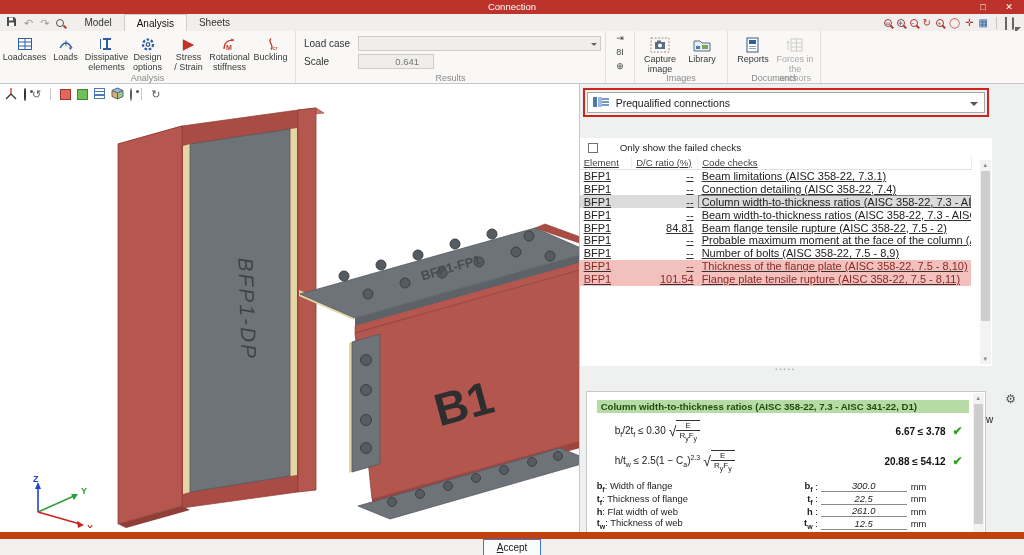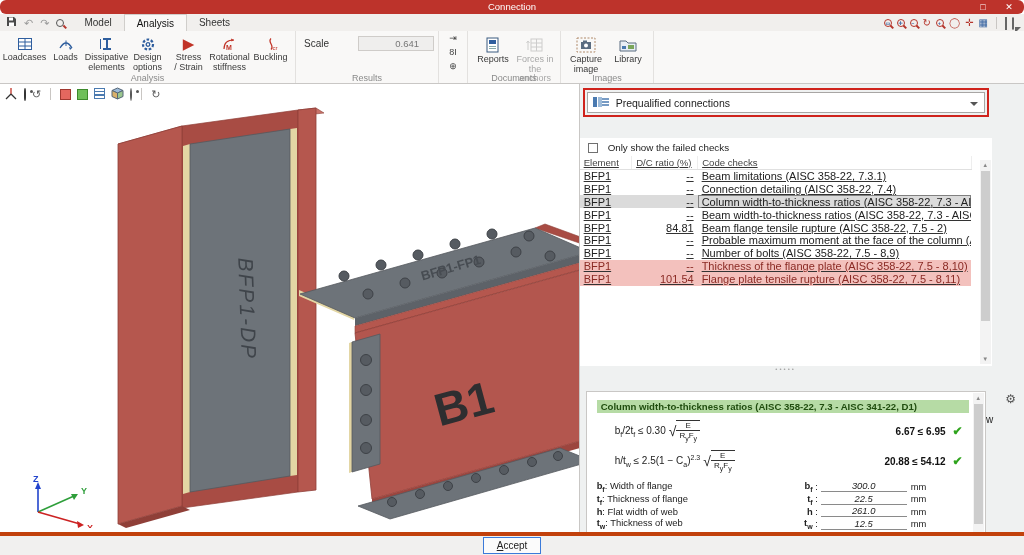--- a/index.html
+++ b/index.html
@@ -1,20 +1,20 @@
 <!DOCTYPE html>
 <html><head>
 <meta charset="utf-8">
 <style>
   * { margin:0; padding:0; box-sizing:border-box; }
   html,body { width:1024px; height:555px; overflow:hidden; }
   body { font-family:"Liberation Sans", sans-serif; font-size:10px; color:#333; background:#fff; position:relative; }
 
   
-  .titlebar { position:absolute; left:0; top:0; width:1024px; height:14px; background:#bd332b; color:#fff;border-radius:6px; }
+  .titlebar { position:absolute; left:0; top:0; width:1024px; height:14px; background:#bd332b; color:#fff; }
   .titlebar .title { position:absolute; left:0; right:0; top:1px; text-align:center; font-size:9.5px; }
   .win-controls { position:absolute; right:2px; top:0; height:14px; display:flex; align-items:center; gap:0; }
   .win-btn { width:26px; height:14px; text-align:center; font-size:9px; line-height:14px; color:#fff; cursor:default; }
 
   
   .tabrow { position:absolute; left:0; top:14px; width:1024px; height:17px; background:#f1efed; display:flex; align-items:flex-end; }
   .qat { display:flex; align-items:center; gap:7px; padding:0 8px 2px 6px; }
   .qat .qicon { font-size:11px; color:#555; line-height:12px; }
   .qat .dis { color:#9a9a9a; }
   .tabs { display:flex; height:17px; }
@@ -66,21 +66,21 @@
   .error-badge { position:absolute; left:585px; top:392px; width:25px; height:25px; border-radius:50%; background:#d6201c; color:#fff; font-weight:bold; font-size:13px; text-align:center; line-height:25px; }
 
   
   .rightpanel { position:relative; width:471px; height:448px; background:#eff1f1; border-left:1px solid #c9c7c5; }
   .conn-select-wrap { position:absolute; left:3px; top:4px; width:406px; height:29px; border:2px solid #cf231c; padding:2px; }
   .conn-select { width:100%; height:100%; background:#fff; border:1px solid #a8a6a4; display:flex; align-items:center; padding:0 6px 0 4px; gap:6px; }
   .conn-select .clabel { font-size:10.5px; color:#222; }
   .conn-select .caret { margin-left:auto; border:4px solid transparent; border-top-color:#555; margin-top:7px; }
   .checks-bar { position:absolute; left:0; top:40px; width:412px; height:14px; background:#e6e8e8; font-size:10px; font-weight:bold; color:#333; padding:1px 0 0 5px; }
   .checks-box { position:absolute; left:0; top:54px; width:412px; height:228px; background:#fff; }
-  .cb-row { display:flex; align-items:center; gap:10px; padding:4px 0 3px 8px; }
+  .cb-row { display:flex; align-items:center; gap:22px; padding:4px 0 3px 8px; }
   .cb { width:10px; height:10px; border:1px solid #707070; background:#fff; }
   .cb-label { font-size:9.8px; color:#222; }
   table.checks { border-collapse:collapse; margin-left:0; width:392px; table-layout:fixed;text-decoration:underline; }
   table.checks th { font-size:9.6px; font-weight:normal; color:#444; text-align:left; border-bottom:1px solid #e0e0e0; border-right:1px solid #eee; padding:1px 4px; height:13px; }
   table.checks td { font-size:11px; color:#222; padding:0 4px; height:12.9px; white-space:nowrap; overflow:hidden; }
   td.rat { text-align:right; }
   tr.selected td { background:#dbdbdb; }
   tr.selected td.chk { box-shadow:inset 0 0 0 1px #808080; }
   tr.failed td { background:#f3c1bd; color:#8a2a24; }
   .vscroll { position:absolute; right:1px; width:11px; background:#f3f3f3; }
@@ -111,21 +111,21 @@
   .vright .unit { width:34px; padding-left:4px; }
 
   .fr { display:inline-block; text-align:center; vertical-align:middle; font-size:8px; line-height:1.15; }
   .fr .nu { display:block; border-bottom:1px solid #333; padding:0 3px; }
   .fr .de { display:block; padding:0 3px; }
   .fr.rad { border-top:1px solid #333; }
   .rt { font-size:14px; vertical-align:middle; margin-left:3px; }
   sub { font-size:7px; } sup { font-size:7px; }
 
   
-  .bottombar { position:absolute; left:0; top:532px; width:1024px; height:23px; background:#f1f0ef; border-top:4px solid #c2410c; display:flex; align-items:center; justify-content:center; }
+  .bottombar { position:absolute; left:0; top:532px; width:1024px; height:23px; background:#f1f0ef; border-top:7px solid #c2410c; display:flex; align-items:center; justify-content:center; }
   .accept-btn { min-width:58px; height:17px; background:#fbfbfb; border:1px solid #3b7ad9; font-size:10px; color:#222; display:flex; align-items:center; justify-content:center; cursor:default; }
   .accept-btn span { display:block; }
   .accept-btn span::first-letter { text-decoration:underline; }
 </style>
 </head>
 <body>
 
 <div class="titlebar">
   <div class="title">Connection</div>
   <div class="win-controls">
@@ -232,31 +232,63 @@
           </svg>
         </span>
       <span class="rlbl">Buckling</span>
     </div>
     <div class="glabel">Analysis</div>
   </div>
 
   <div class="rgroup" style="padding-left:8px;">
     <div class="results-grid">
       <div class="rrow">
+        <span class="flabel">Load case</span>
+        <div class="ddl dis" style="width:243px">
+            <span></span>
+            <span class="caret"></span>
+          </div>
+      </div>
+      <div class="rrow">
         <span class="flabel">Scale</span>
         <div class="txt" style="width:76px">0.641</div>
       </div>
     </div>
     <div class="glabel">Results</div>
   </div>
 
   <div class="mini-toggles">
     <span class="mtg">⇥</span>
     <span class="mtg">8I</span>
     <span class="mtg">⊕</span>
+  </div>
+
+  <div class="rgroup">
+    <div class="bigbtn">
+      <span class="bic">
+          <svg width="20" height="16">
+            <rect x="1" y="1" width="18" height="14" fill="none" stroke="#b08a6a" stroke-dasharray="2 1.5"></rect>
+            <rect x="5" y="5" width="10" height="7" fill="#5a6c80"></rect>
+            <circle cx="10" cy="8.5" r="2" fill="#fff"></circle>
+            <rect x="7" y="3.5" width="4" height="2" fill="#5a6c80"></rect>
+          </svg>
+        </span>
+      <span class="rlbl">Capture image</span>
+    </div>
+    <div class="bigbtn">
+      <span class="bic">
+          <svg width="20" height="16">
+            <path d="M2,4 h6 l2,2 h8 v8 h-16 z" fill="#e8eef5" stroke="#5a6c80"></path>
+            <rect x="10" y="8" width="6" height="4" fill="#7aa55a"></rect>
+            <rect x="4" y="9" width="4" height="3" fill="#4a7ab0"></rect>
+          </svg>
+        </span>
+      <span class="rlbl">Library</span>
+    </div>
+    <div class="glabel">Images</div>
   </div>
 
   <div class="rgroup">
     <div class="bigbtn">
       <span class="bic">
           <svg width="16" height="16">
             <rect x="2" y="1" width="11" height="14" fill="#fff" stroke="#3a5a80"></rect>
             <rect x="4" y="3" width="7" height="4" fill="#2f5e9e"></rect>
             <line x1="4" y1="9.5" x2="11" y2="9.5" stroke="#8aa"></line>
             <line x1="4" y1="11.5" x2="11" y2="11.5" stroke="#8aa"></line>
@@ -270,45 +302,20 @@
             <rect x="5" y="2" width="11" height="12" fill="none" stroke="#999"></rect>
             <line x1="5" y1="6" x2="16" y2="6" stroke="#999"></line>
             <line x1="5" y1="10" x2="16" y2="10" stroke="#999"></line>
             <line x1="10.5" y1="2" x2="10.5" y2="14" stroke="#999"></line>
             <path d="M2,13 v-9 l-1.5,2 m1.5,-2 l1.5,2" stroke="#999" fill="none"></path>
           </svg>
         </span>
       <span class="rlbl">Forces in the anchors</span>
     </div>
     <div class="glabel">Documents</div>
-  </div>
-
-  <div class="rgroup">
-    <div class="bigbtn">
-      <span class="bic">
-          <svg width="20" height="16">
-            <rect x="1" y="1" width="18" height="14" fill="none" stroke="#b08a6a" stroke-dasharray="2 1.5"></rect>
-            <rect x="5" y="5" width="10" height="7" fill="#5a6c80"></rect>
-            <circle cx="10" cy="8.5" r="2" fill="#fff"></circle>
-            <rect x="7" y="3.5" width="4" height="2" fill="#5a6c80"></rect>
-          </svg>
-        </span>
-      <span class="rlbl">Capture image</span>
-    </div>
-    <div class="bigbtn">
-      <span class="bic">
-          <svg width="20" height="16">
-            <path d="M2,4 h6 l2,2 h8 v8 h-16 z" fill="#e8eef5" stroke="#5a6c80"></path>
-            <rect x="10" y="8" width="6" height="4" fill="#7aa55a"></rect>
-            <rect x="4" y="9" width="4" height="3" fill="#4a7ab0"></rect>
-          </svg>
-        </span>
-      <span class="rlbl">Library</span>
-    </div>
-    <div class="glabel">Images</div>
   </div>
   <div style="flex:1"></div>
 </div>
 
 <div class="main">
 
   <div class="viewport">
     <div class="vp-toolbar">
       <span><svg width="13" height="13">
             <line x1="6" y1="7" x2="6" y2="1" stroke="#c13327" stroke-width="1.3"></line>
@@ -524,21 +531,21 @@
       </span>
       <span class="gear">⚙</span>
     </div>
 
     <div class="report">
       <div class="rp-content">
         <div class="rp-title">Column width-to-thickness ratios (AISC 358-22, 7.3 - AISC 341-22, D1)</div>
 
         <div class="frow">
           <span class="flhs">b<sub>f</sub>/2t<sub>f</sub> ≤ 0.30<span class="rt">√</span><span class="fr rad"><span class="nu">E</span><span class="de">R<sub>y</sub>F<sub>y</sub></span></span></span>
-          <span class="fres">6.67 ≤ 6.95</span>
+          <span class="fres">6.67 ≤ 3.78</span>
           <span class="fchk">✔</span>
         </div>
         <div class="frow">
           <span class="flhs">h/t<sub>w</sub> ≤ 2.5(1 − C<sub>a</sub>)<sup>2.3</sup><span class="rt">√</span><span class="fr rad"><span class="nu">E</span><span class="de">R<sub>y</sub>F<sub>y</sub></span></span></span>
           <span class="fres">20.88 ≤ 54.12</span>
           <span class="fchk">✔</span>
         </div>
 
         <div class="vars">
           <div class="vrow">

